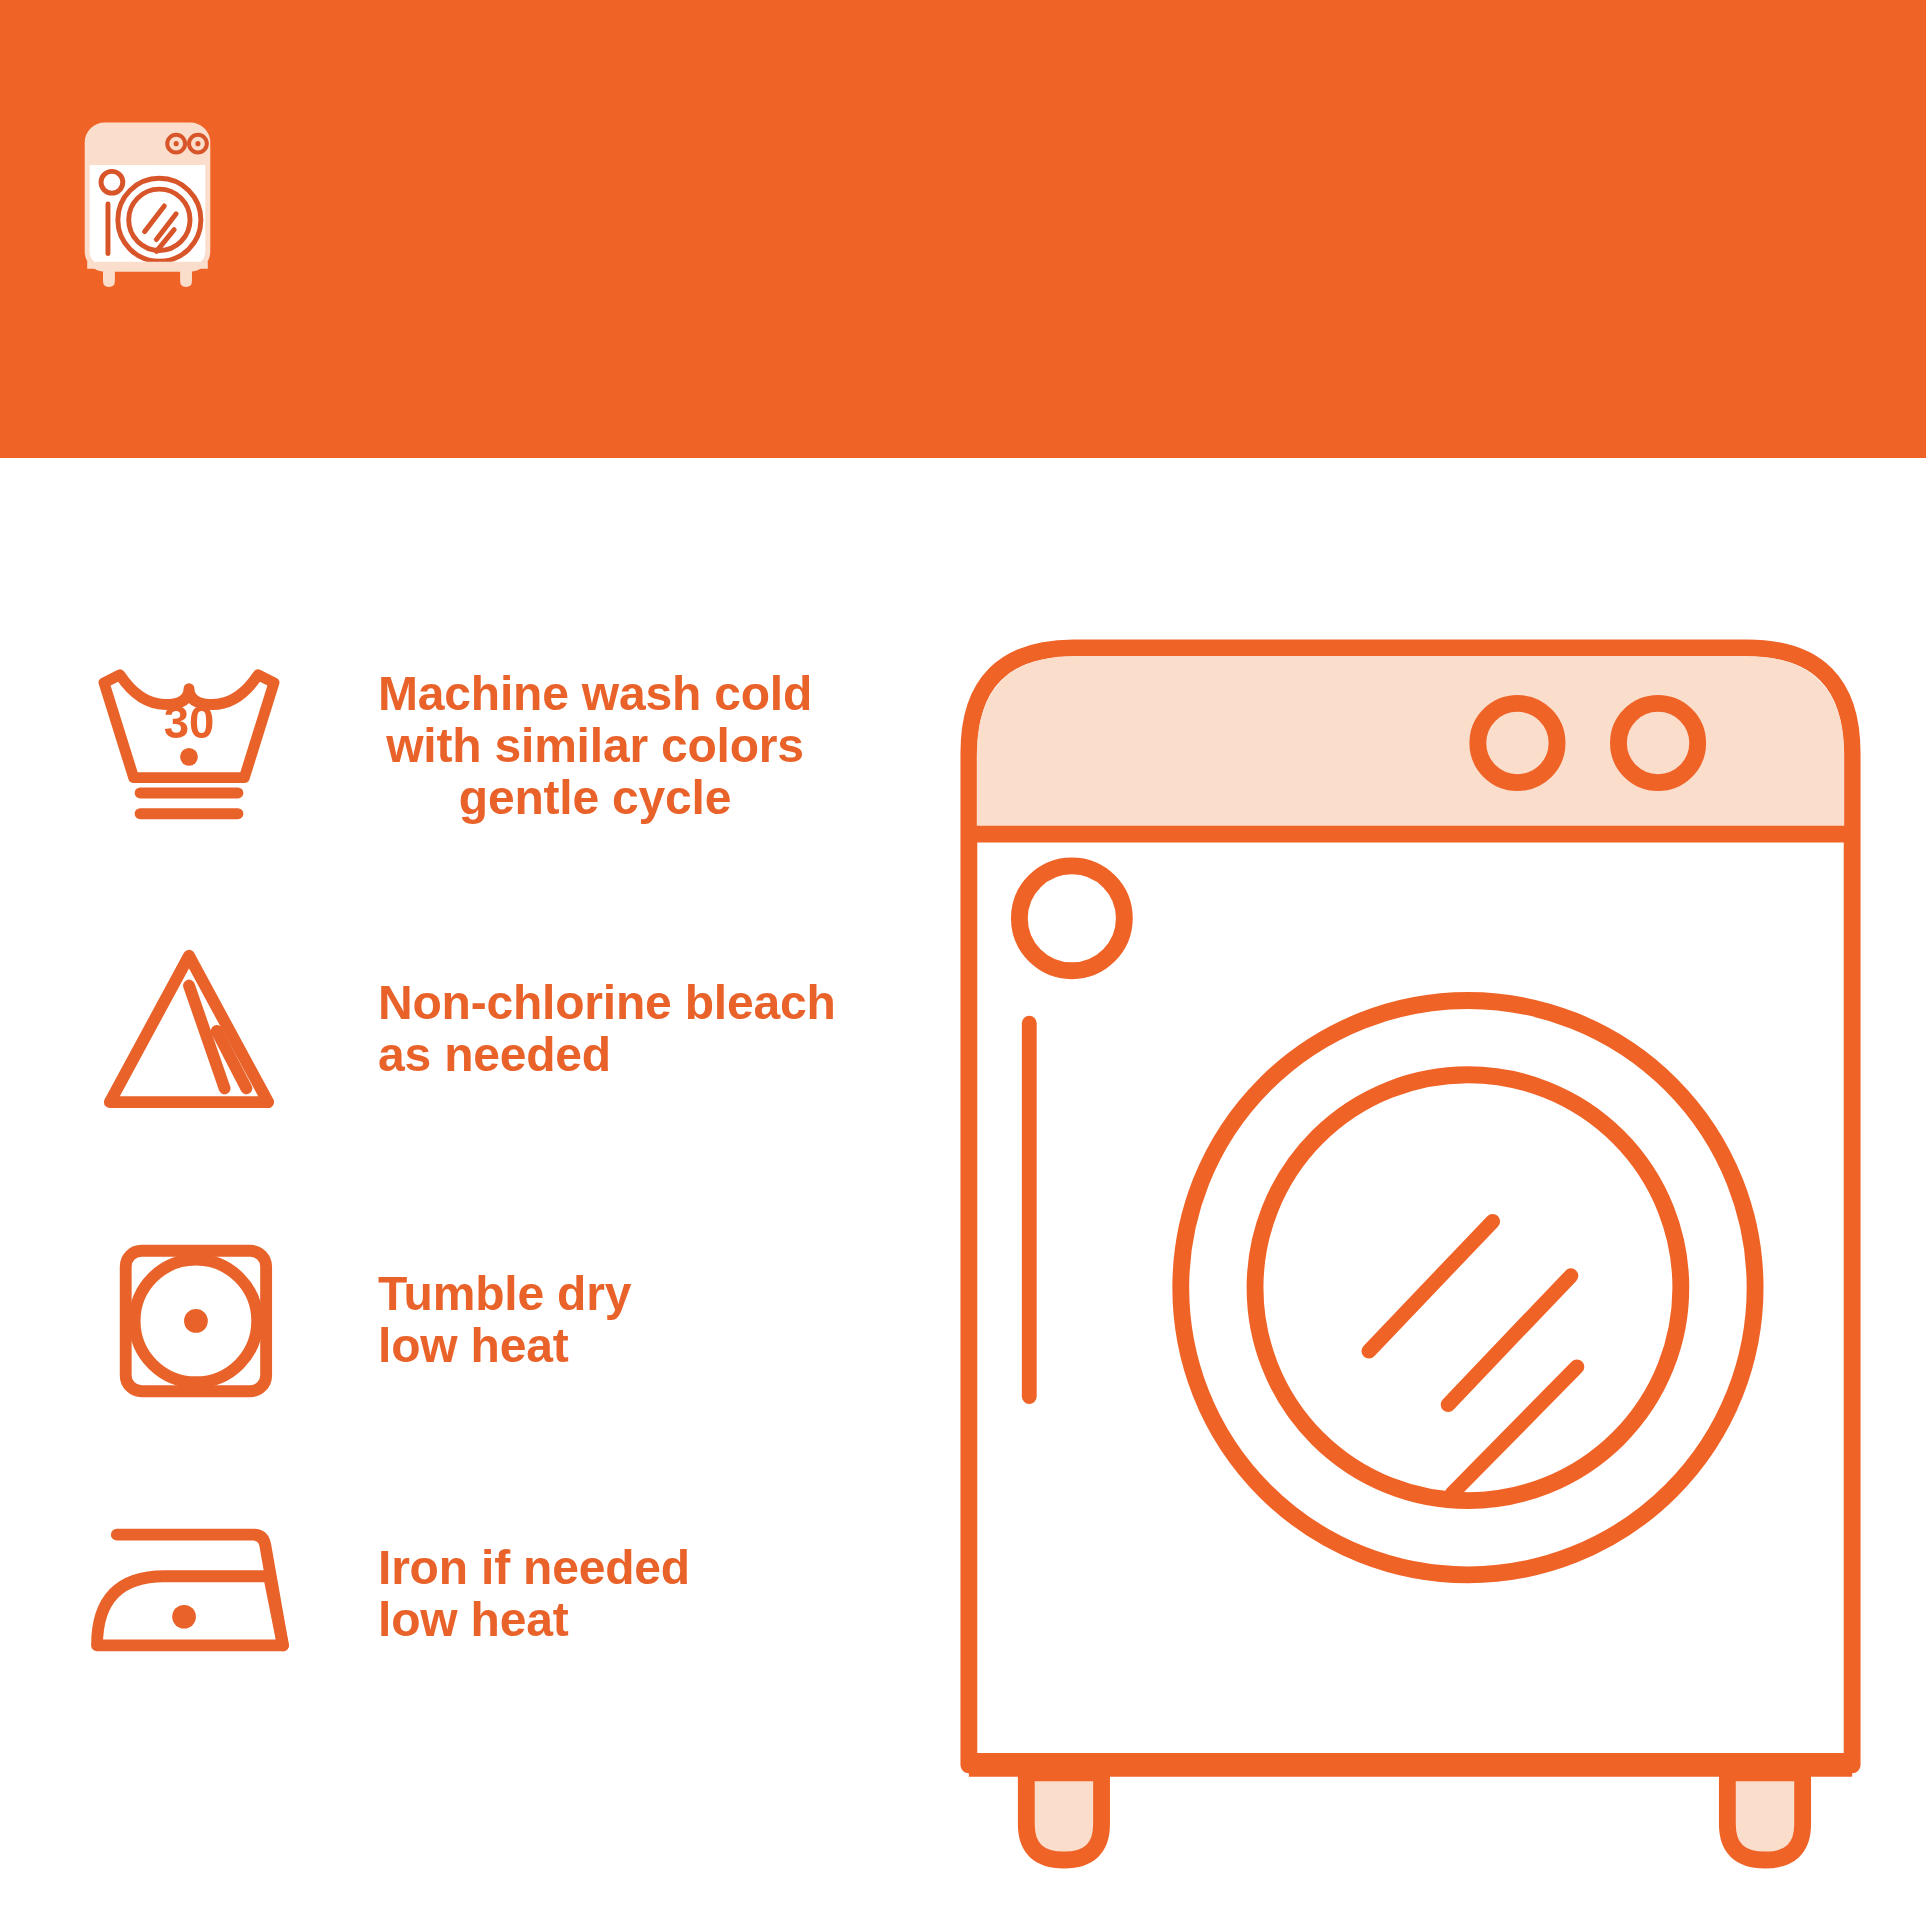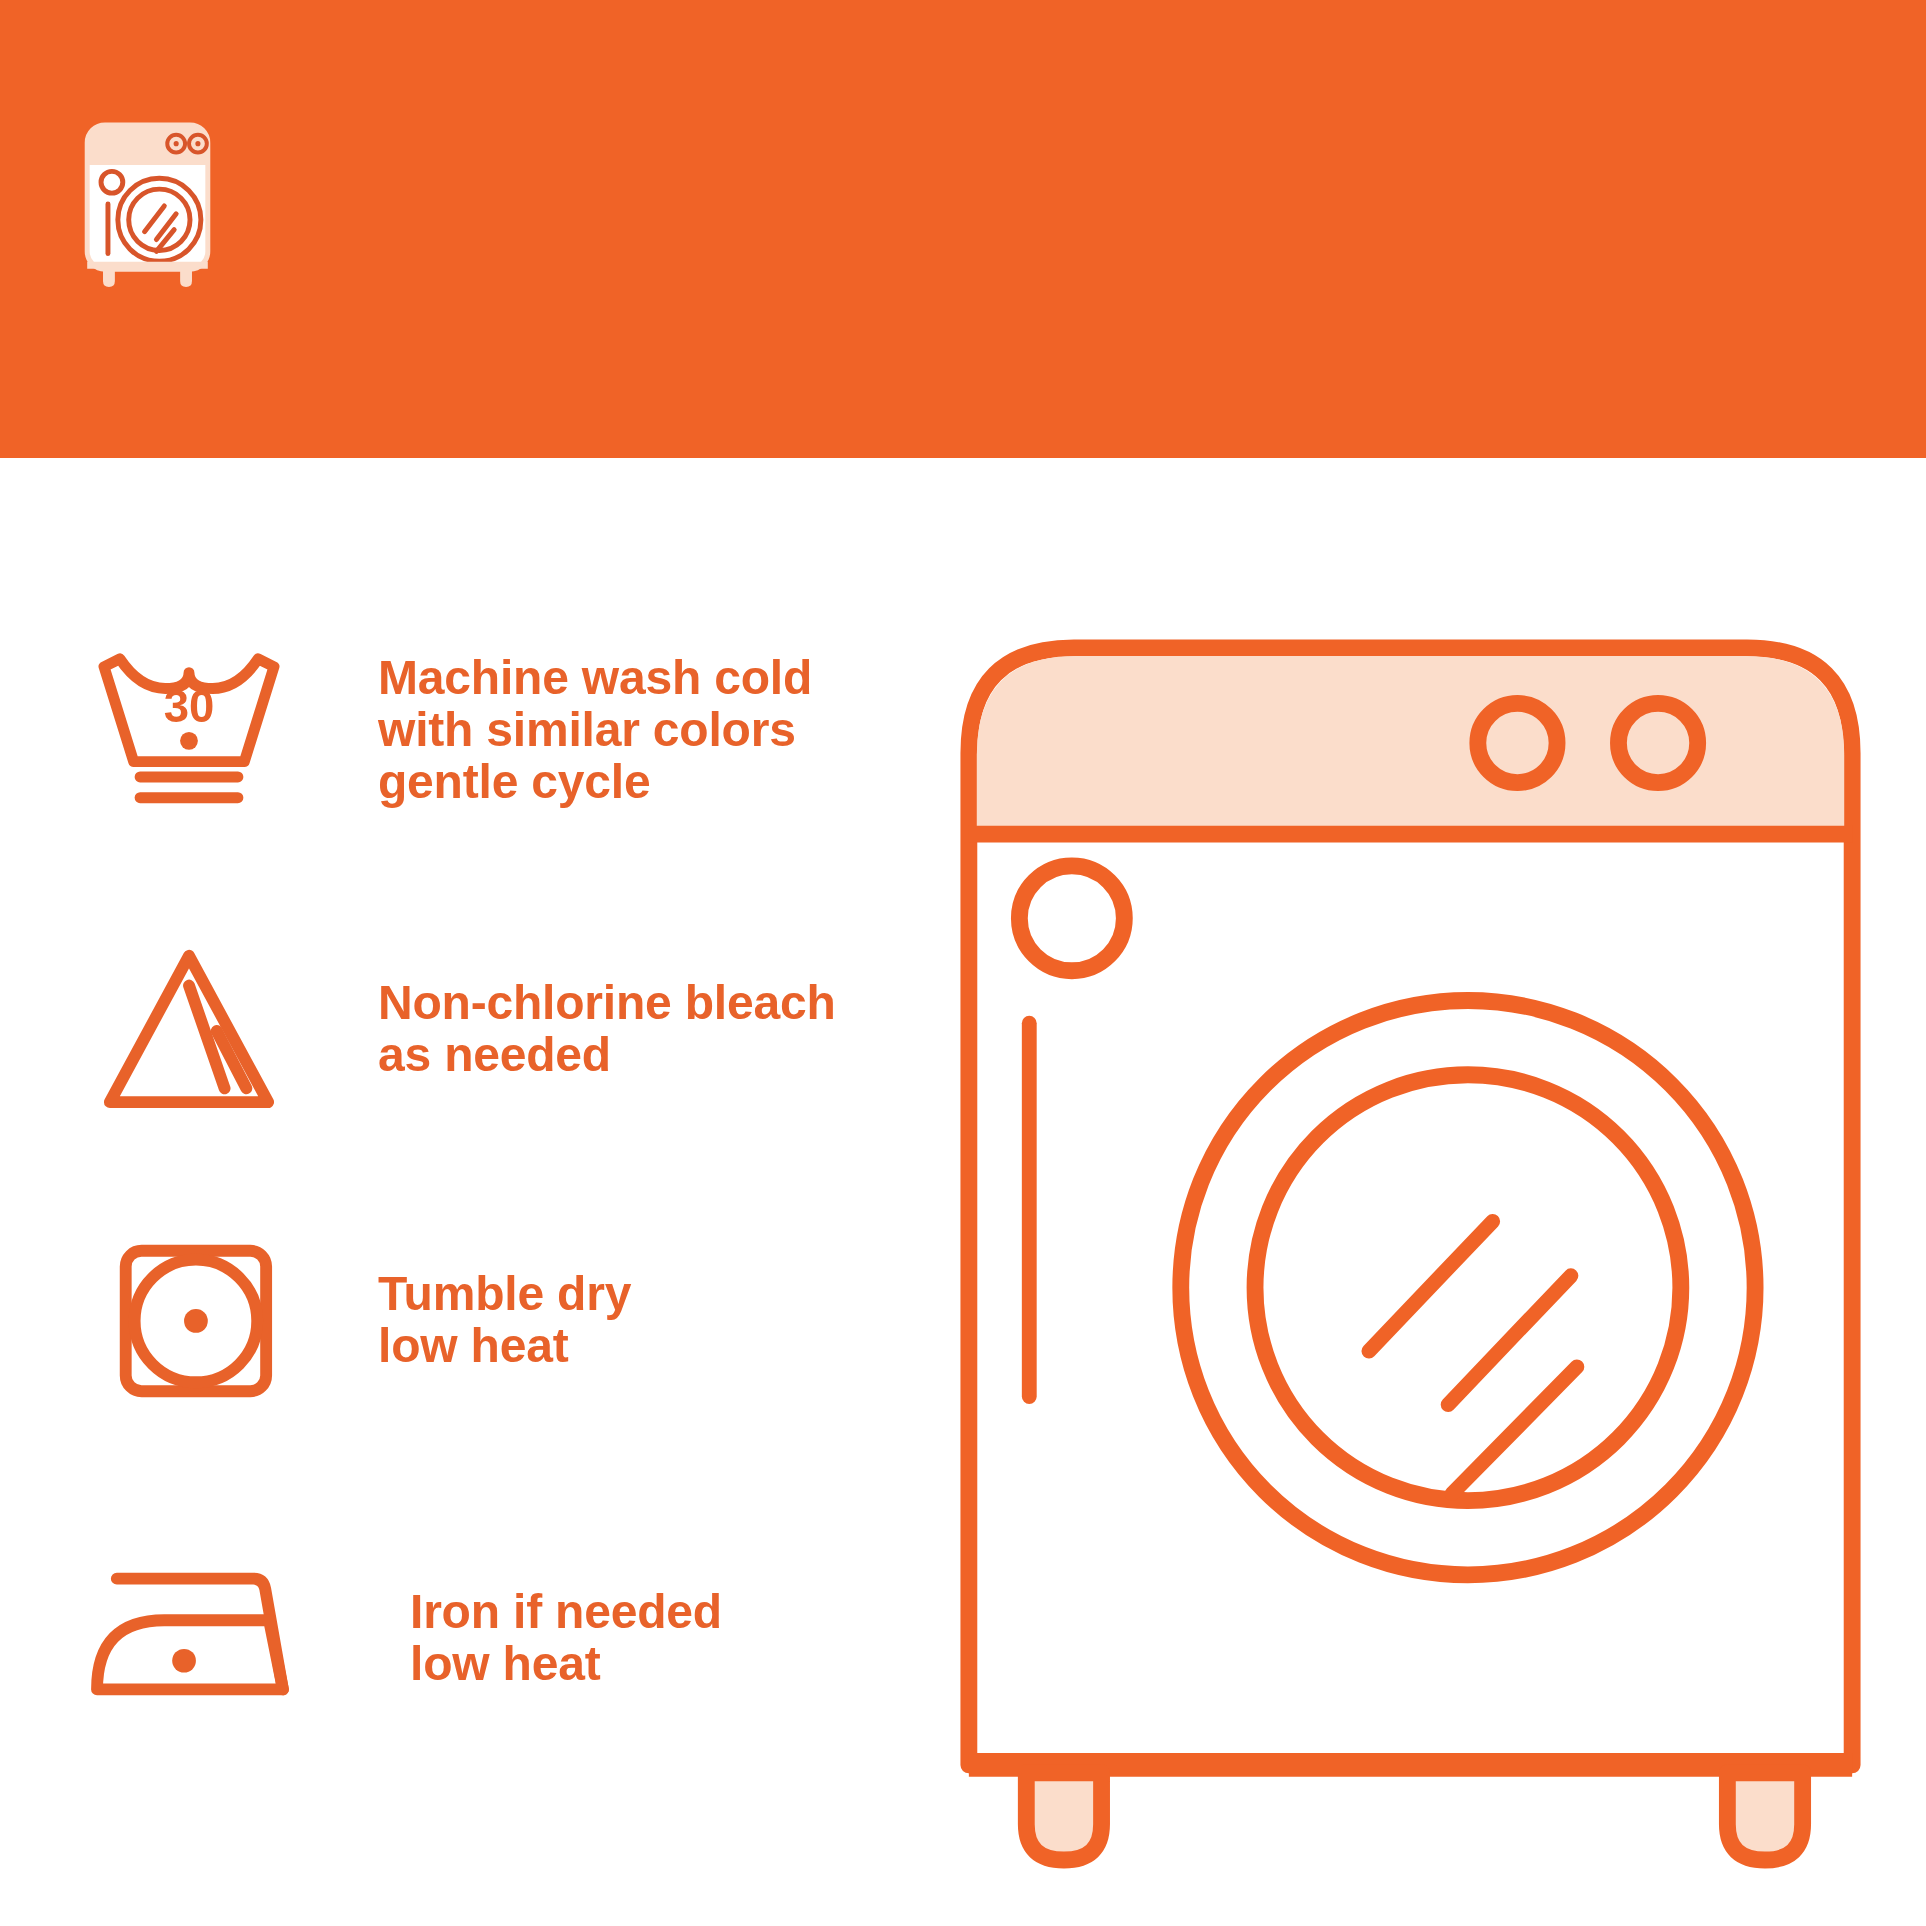--- a/index.html
+++ b/index.html
@@ -82,24 +82,24 @@
     width: 931px;
     height: 1468px;
   }
   .care-item {
     position: absolute;
     left: 85px;
     display: flex;
     align-items: center;
     width: 822px;
   }
-  .care-item-1 { top: 178px; }
+  .care-item-1 { top: 194px; text-align: center; }
   .care-item-2 { top: 477px; }
   .care-item-3 { top: 768px; }
-  .care-item-4 { top: 1086px; gap: 32px; }
+  .care-item-4 { top: 1042px; }
 
   .care-icon {
     width: 208px;
     height: 188px;
     flex: none;
     display: flex;
     align-items: center;
     justify-content: center;
   }
   .care-text {

